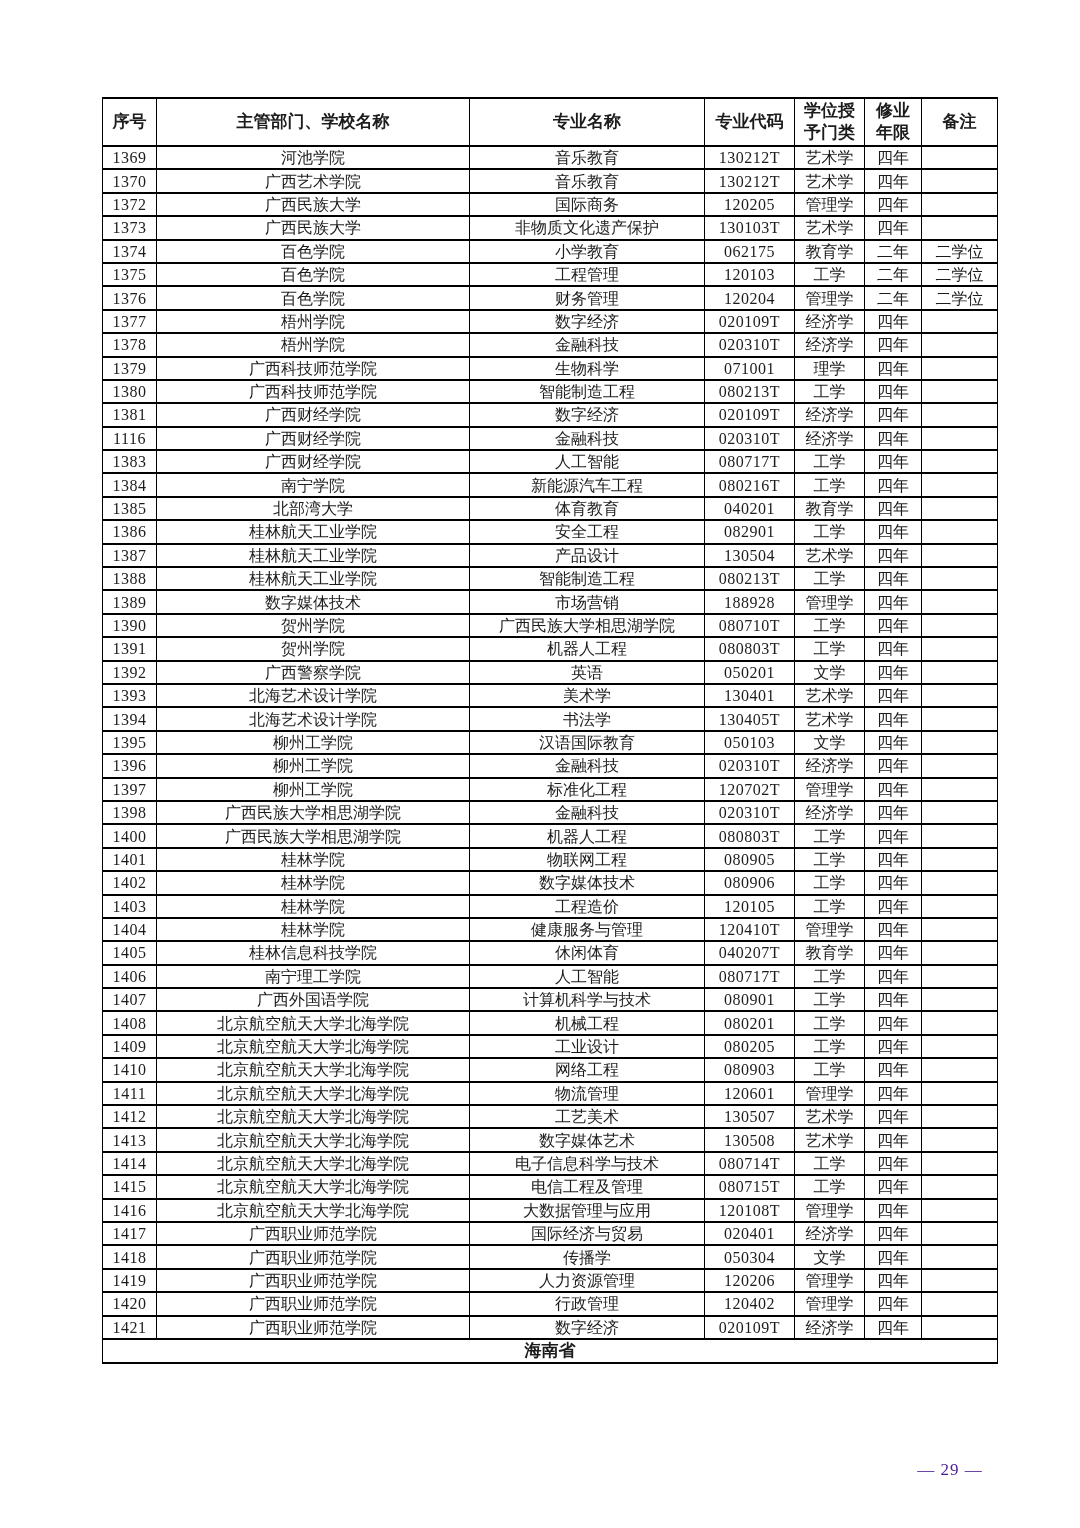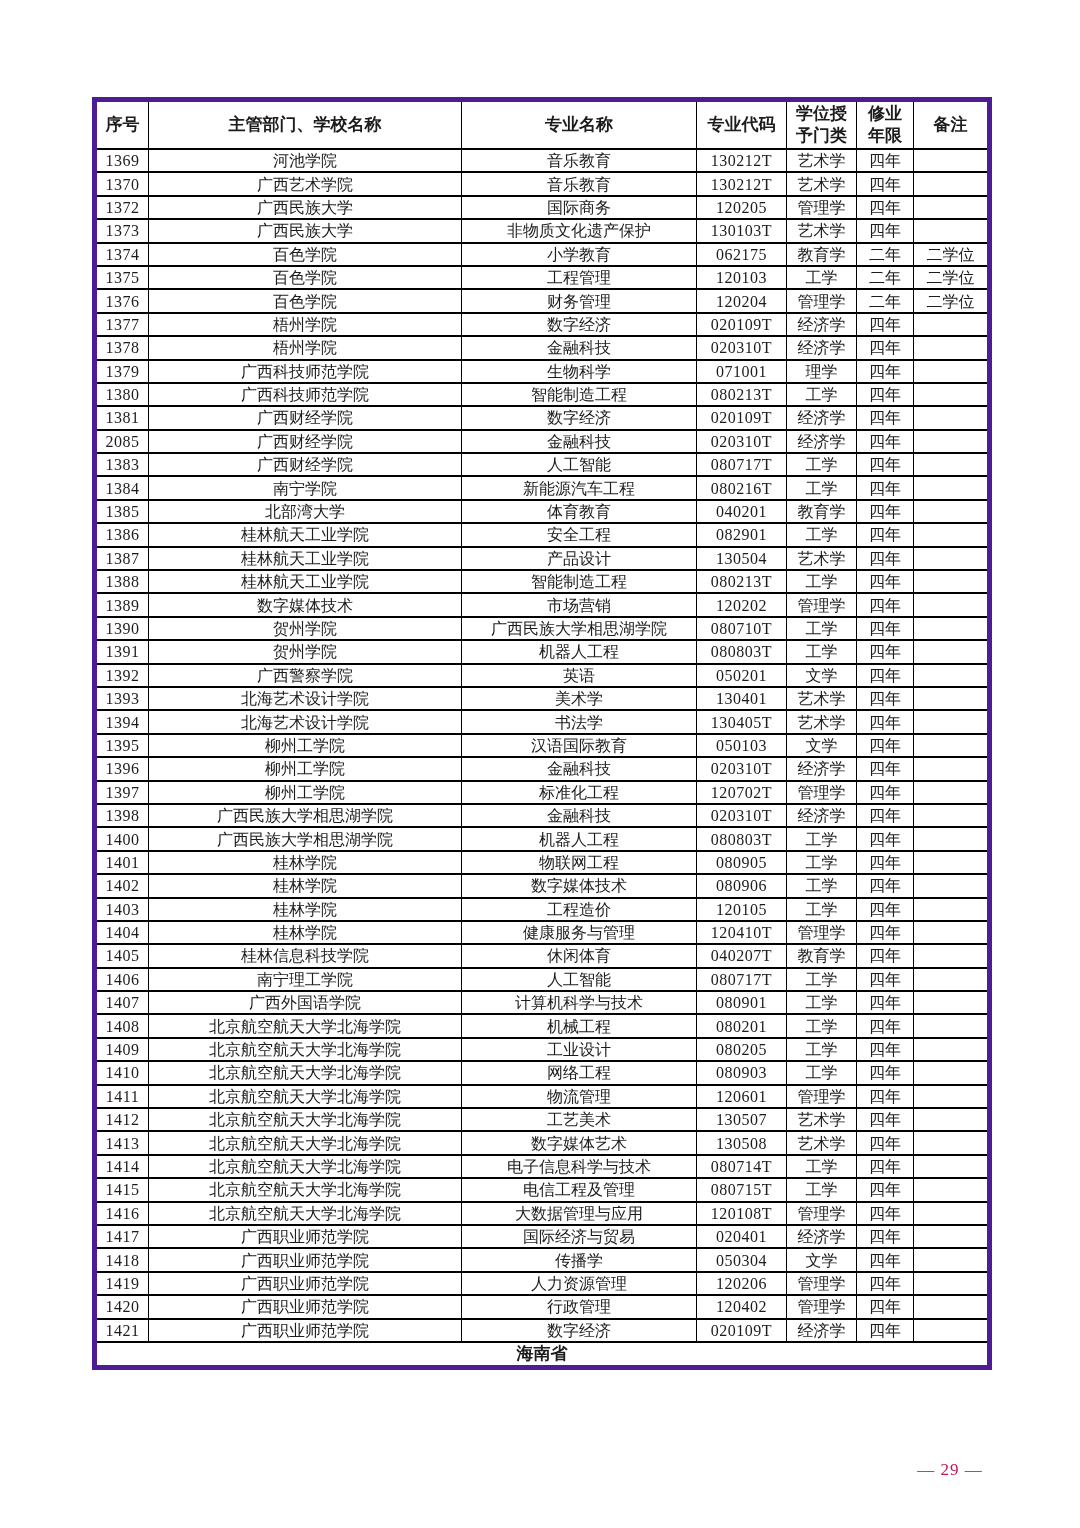--- a/index.html
+++ b/index.html
@@ -11,26 +11,26 @@
   }
   .page {
     position: relative;
     width: 1080px;
     height: 1528px;
     background: #ffffff;
     overflow: hidden;
   }
   .approval-table {
     position: absolute;
-    left: 92px;
+    left: 102px;
     top: 97px;
     width: 895px;
     border-collapse: collapse;
     table-layout: fixed;
-    border: 5px solid #4c1d95;
+    border: 1px solid #4c1d95;
   }
   .approval-table th,
   .approval-table td {
     border: 1px solid #000;
     border-top-width: 2px;
     border-bottom-width: 2px;
     padding: 0 2px;
     text-align: center;
     vertical-align: middle;
     overflow: hidden;
@@ -59,21 +59,21 @@
     height: 22px;
     border-radius: 9px;
   }
   .page-number {
     position: absolute;
     left: 885px;
     top: 1460px;
     width: 130px;
     text-align: center;
     font-size: 17px;
-    color: #be185d;
+    color: #4c1d95;
     letter-spacing: 1px;
   }
 </style>
 </head>
 <body>
 
 <div class="page">
 
   <table class="approval-table">
     <colgroup>
@@ -201,21 +201,21 @@
         <tr>
           <td class="col-seq">1381</td>
           <td class="col-school">广西财经学院</td>
           <td class="col-major">数字经济</td>
           <td class="col-code">020109T</td>
           <td class="col-degree-category">经济学</td>
           <td class="col-duration">四年</td>
           <td class="col-note"></td>
         </tr>
         <tr>
-          <td class="col-seq">2085</td>
+          <td class="col-seq">1116</td>
           <td class="col-school">广西财经学院</td>
           <td class="col-major">金融科技</td>
           <td class="col-code">020310T</td>
           <td class="col-degree-category">经济学</td>
           <td class="col-duration">四年</td>
           <td class="col-note"></td>
         </tr>
         <tr>
           <td class="col-seq">1383</td>
           <td class="col-school">广西财经学院</td>
@@ -267,21 +267,21 @@
           <td class="col-major">智能制造工程</td>
           <td class="col-code">080213T</td>
           <td class="col-degree-category">工学</td>
           <td class="col-duration">四年</td>
           <td class="col-note"></td>
         </tr>
         <tr>
           <td class="col-seq">1389</td>
           <td class="col-school">数字媒体技术</td>
           <td class="col-major">市场营销</td>
-          <td class="col-code">120202</td>
+          <td class="col-code">188928</td>
           <td class="col-degree-category">管理学</td>
           <td class="col-duration">四年</td>
           <td class="col-note"></td>
         </tr>
         <tr>
           <td class="col-seq">1390</td>
           <td class="col-school">贺州学院</td>
           <td class="col-major">广西民族大学相思湖学院</td>
           <td class="col-code">080710T</td>
           <td class="col-degree-category">工学</td>

